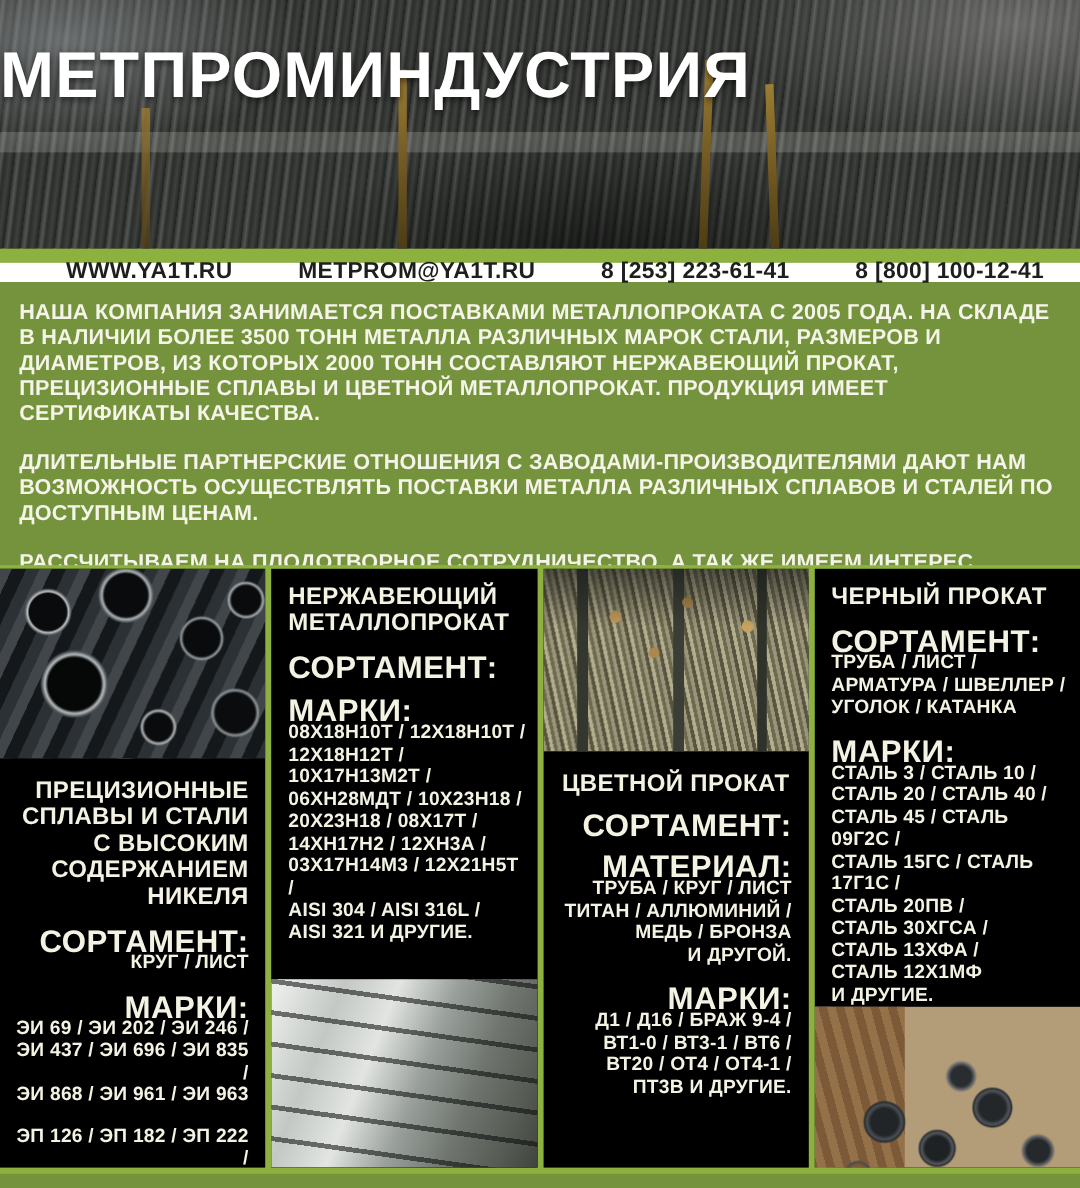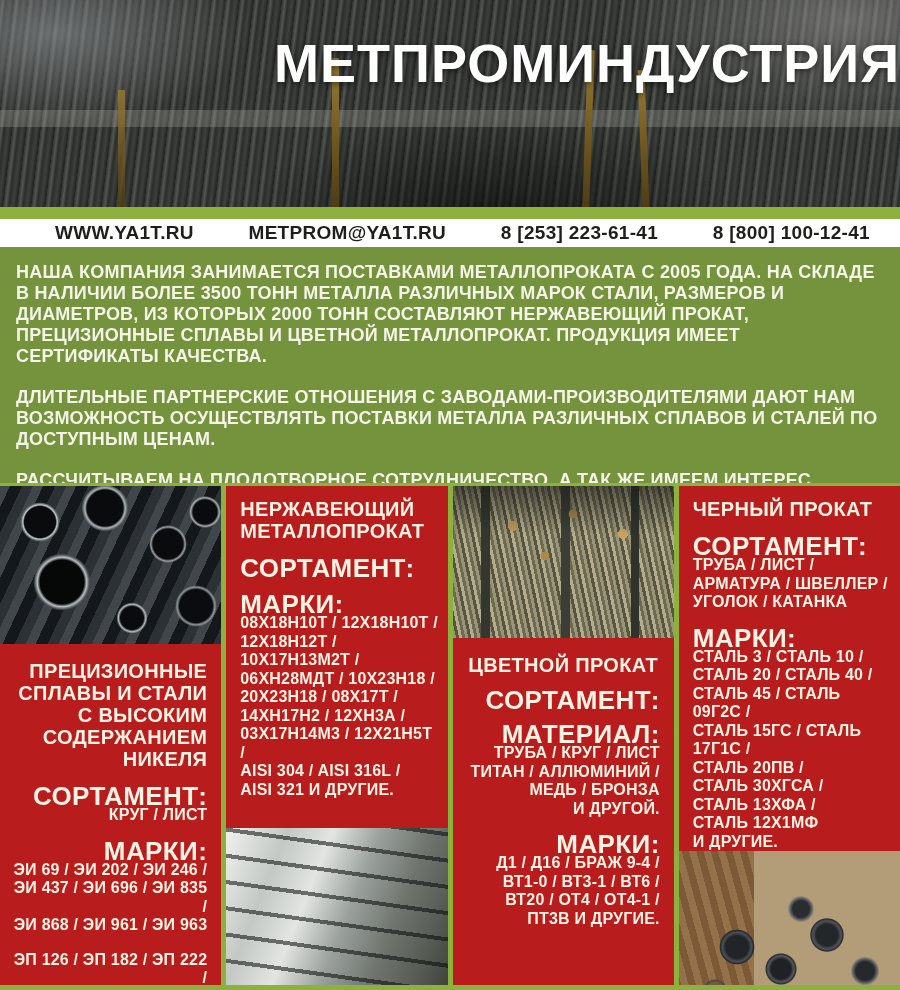--- a/index.html
+++ b/index.html
@@ -18,44 +18,44 @@
       repeating-linear-gradient(97deg, #53555200 0, #535552 3px, #2b2d2a 6px, #3e403d 10px, #212320 14px),
       #30322f;
   }
   .hero .post{position:absolute;width:7px;border-radius:1px;
     background:linear-gradient(180deg,#9c7d33,#6b5420 60%,#4d3c15);}
   .post1{left:332px;top:58px;height:150px;}
   .post2{left:585px;top:50px;height:158px;transform:rotate(2deg);}
   .post3{left:640px;top:70px;height:138px;transform:rotate(-2deg);}
   .post4{left:118px;top:90px;height:118px;opacity:.8;}
   .hero-title{
-    position:absolute;left:0;right:0;top:32px;text-align:right;
+    position:absolute;left:0;right:0;top:32px;text-align:left;
     color:#ffffff;font-size:54px;font-weight:bold;letter-spacing:1px;
     text-shadow:0 2px 6px rgba(0,0,0,.55);
   }
   
   .lime-strip{height:12px;background:#8cb13f;}
   .contact-bar{
-    height:28px;background:#ffffff;display:flex;align-items:center;
+    height:16px;background:#ffffff;display:flex;align-items:center;
     justify-content:space-between;padding:0 30px 0 55px;box-sizing:border-box;
     color:#1e1e1c;font-weight:bold;font-size:19px;letter-spacing:.3px;white-space:nowrap;
   }
   
   .intro{
     height:236px;box-sizing:border-box;background:#75923c;color:#f4f4e8;
     text-align:left;padding:15px 16px 0;overflow:hidden;
   }
   .intro p{margin:0 0 20px;font-size:18px;line-height:21px;font-weight:bold;letter-spacing:.2px;}
   
   .grid{
     height:507px;box-sizing:border-box;background:#8cb13f;
     border-top:3px solid #8cb13f;border-bottom:5px solid #8cb13f;
     display:flex;gap:5px;
   }
-  .col{flex:1 1 0;background:#b91c1c;display:flex;flex-direction:column;overflow:hidden;}
+  .col{flex:1 1 0;background:#000000;display:flex;flex-direction:column;overflow:hidden;}
   .txt{color:#f4f2e3;}
   .pre{white-space:pre-line;}
   .sec-title{font-size:20px;line-height:22px;font-weight:bold;letter-spacing:.3px;}
   .label{font-size:26px;line-height:20px;font-weight:bold;letter-spacing:.4px;}
   .list{font-size:16px;line-height:18.5px;font-weight:bold;letter-spacing:.2px;}
   .align-r{text-align:right;padding-right:14px;padding-left:8px;}
   .align-l{text-align:left;padding-left:14px;padding-right:8px;}
   .align-c{text-align:center;padding:0 8px;}
   .mt16{margin-top:16px;} .mt14{margin-top:14px;} .mt12{margin-top:12px;}
   

